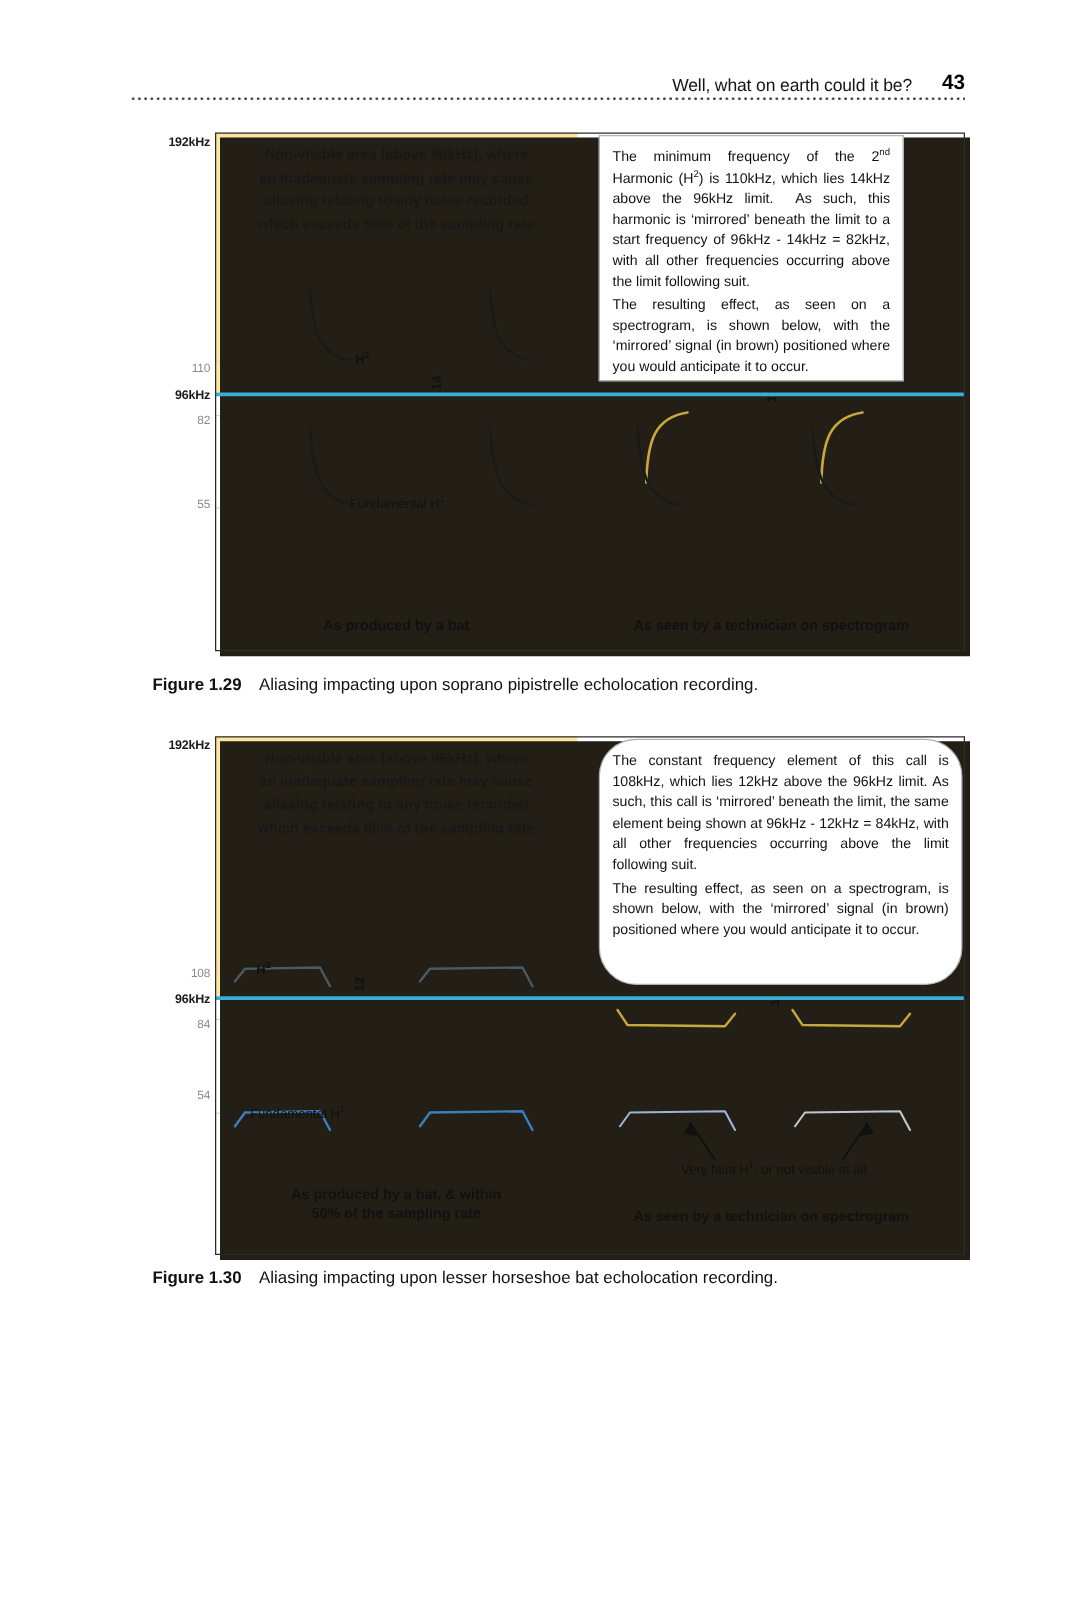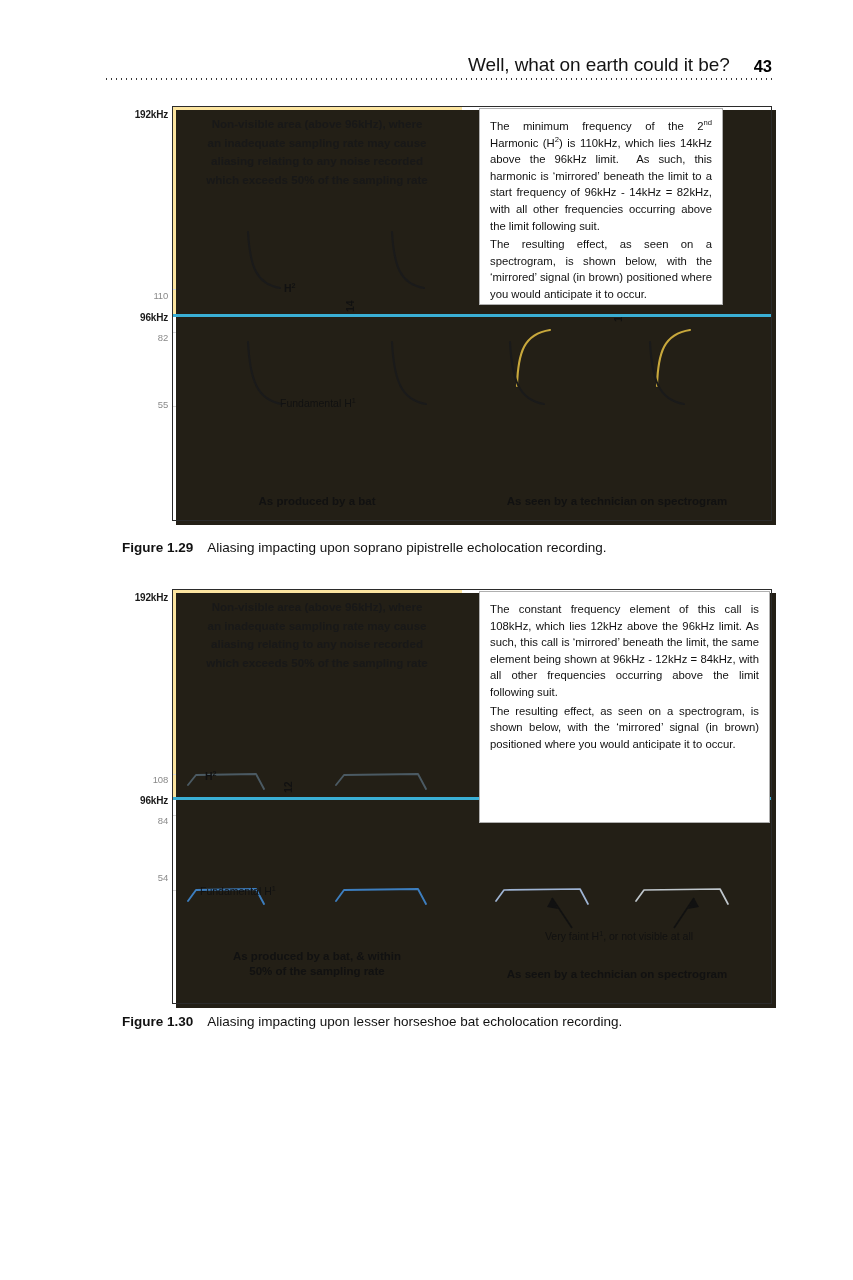--- a/index.html
+++ b/index.html
@@ -21,21 +21,21 @@
     position: absolute;
     left: 104px;
     top: 50px;
     width: 668px;
     height: 26px;
     display: flex;
     align-items: flex-end;
     justify-content: flex-end;
   }
   .runhead-title {
-    font-size: 19px;
+    font-size: 14px;
     letter-spacing: -0.1px;
     color: #141414;
   }
   .runhead-page {
     font-size: 16.5px;
     font-weight: bold;
     margin-left: 24px;
     color: #000;
     text-align: right;
   }
@@ -397,21 +397,21 @@
         <span class="gap-label" style="left:152px;top:8px;">12</span>
 
         <span class="faint-label" style="left:52px;top:133px;width:210px;">
           Very faint H<sup>1</sup>, or not visible at all
         </span>
 
         <div class="panel-caption" style="top:170px;">As seen by a technician on spectrogram</div>
       </div>
     </div>
 
-    <div class="sidebox" style="left:307px;top:2px;width:291px;height:232px;">
+    <div class="sidebox" style="left:307px;top:2px;width:291px;height:197px;border-radius:30px;">
       <p>The constant frequency element of this call is 108kHz, which lies 12kHz above the 96kHz limit. As such, this call is ‘mirrored’ beneath the limit, the same element being shown at 96kHz - 12kHz = 84kHz, with all other frequencies occurring above the limit following suit.</p>
       <p>The resulting effect, as seen on a spectrogram, is shown below, with the ‘mirrored’ signal (in brown) positioned where you would anticipate it to occur.</p>
     </div>
 
     <div class="fig-outline" style="left:0;top:0;width:600px;height:415px;"></div>
   </div>
 </div>
 
 <div class="figcaption" id="caption-1-30">
   <span class="lead">Figure 1.30</span><span>Aliasing impacting upon lesser horseshoe bat echolocation recording.</span>

